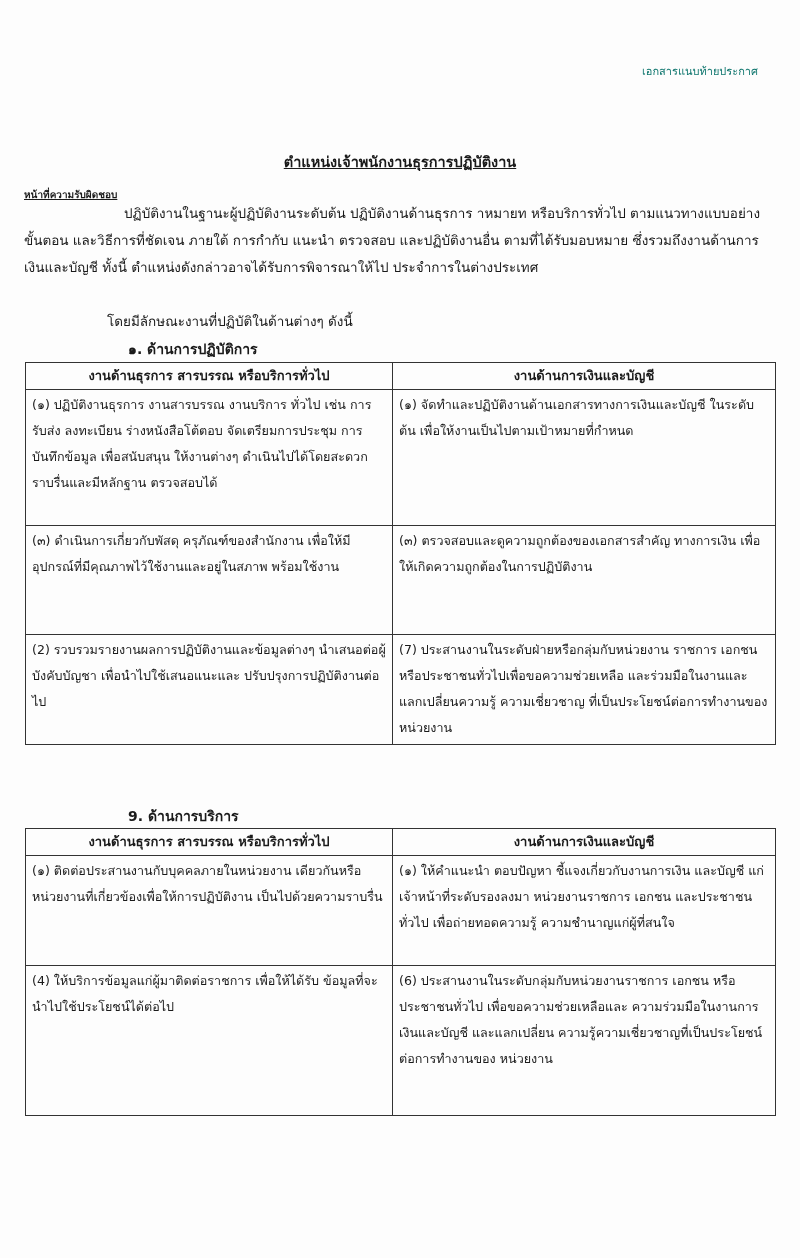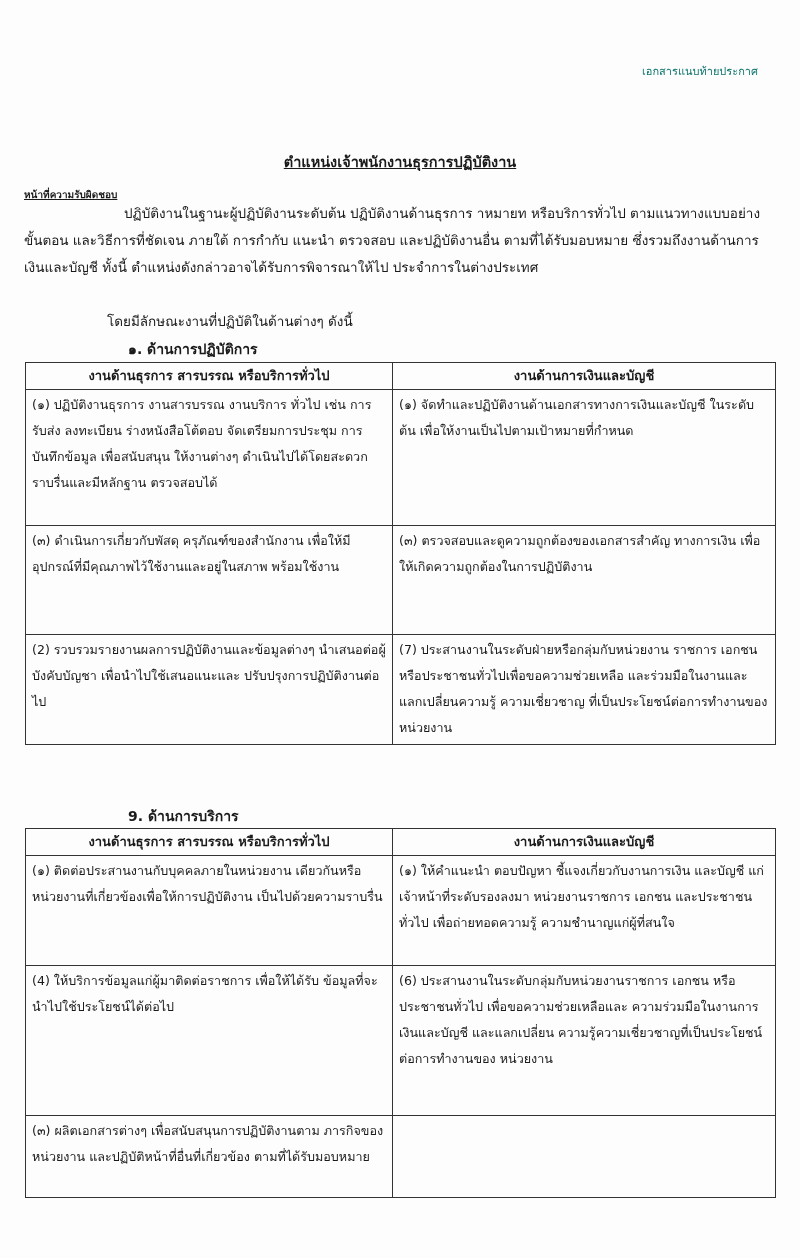--- a/index.html
+++ b/index.html
@@ -91,20 +91,16 @@
     </thead>
     <tbody>
       <tr style="height:110px;">
         <td>(๑) ติดต่อประสานงานกับบุคคลภายในหน่วยงาน เดียวกันหรือหน่วยงานที่เกี่ยวข้องเพื่อให้การปฏิบัติงาน เป็นไปด้วยความราบรื่น</td>
         <td>(๑) ให้คำแนะนำ ตอบปัญหา ชี้แจงเกี่ยวกับงานการเงิน และบัญชี แก่เจ้าหน้าที่ระดับรองลงมา หน่วยงานราชการ เอกชน และประชาชนทั่วไป เพื่อถ่ายทอดความรู้ ความชำนาญแก่ผู้ที่สนใจ</td>
       </tr>
       <tr style="height:150px;">
         <td>(4) ให้บริการข้อมูลแก่ผู้มาติดต่อราชการ เพื่อให้ได้รับ ข้อมูลที่จะนำไปใช้ประโยชน์ได้ต่อไป</td>
         <td>(6)  ประสานงานในระดับกลุ่มกับหน่วยงานราชการ เอกชน หรือประชาชนทั่วไป เพื่อขอความช่วยเหลือและ ความร่วมมือในงานการเงินและบัญชี และแลกเปลี่ยน ความรู้ความเชี่ยวชาญที่เป็นประโยชน์ต่อการทำงานของ หน่วยงาน</td>
       </tr>
-      <tr style="height:82px;">
-        <td>(๓) ผลิตเอกสารต่างๆ เพื่อสนับสนุนการปฏิบัติงานตาม ภารกิจของหน่วยงาน และปฏิบัติหน้าที่อื่นที่เกี่ยวข้อง ตามที่ได้รับมอบหมาย</td>
-        <td></td>
-      </tr>
     </tbody>
   </table>
 
 </div>
 
 </body></html>

